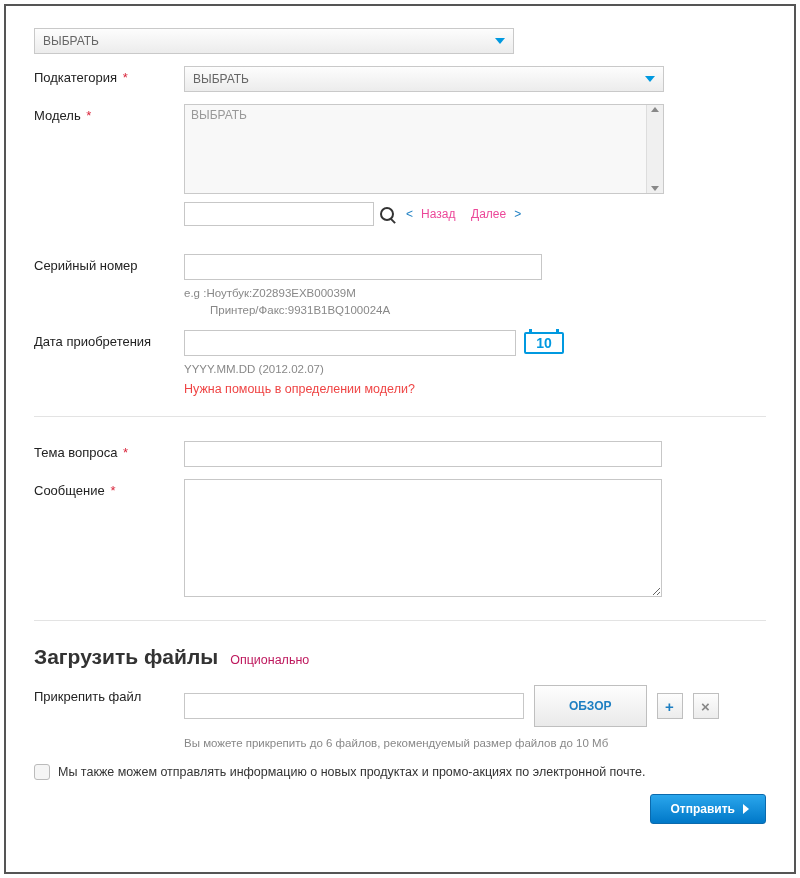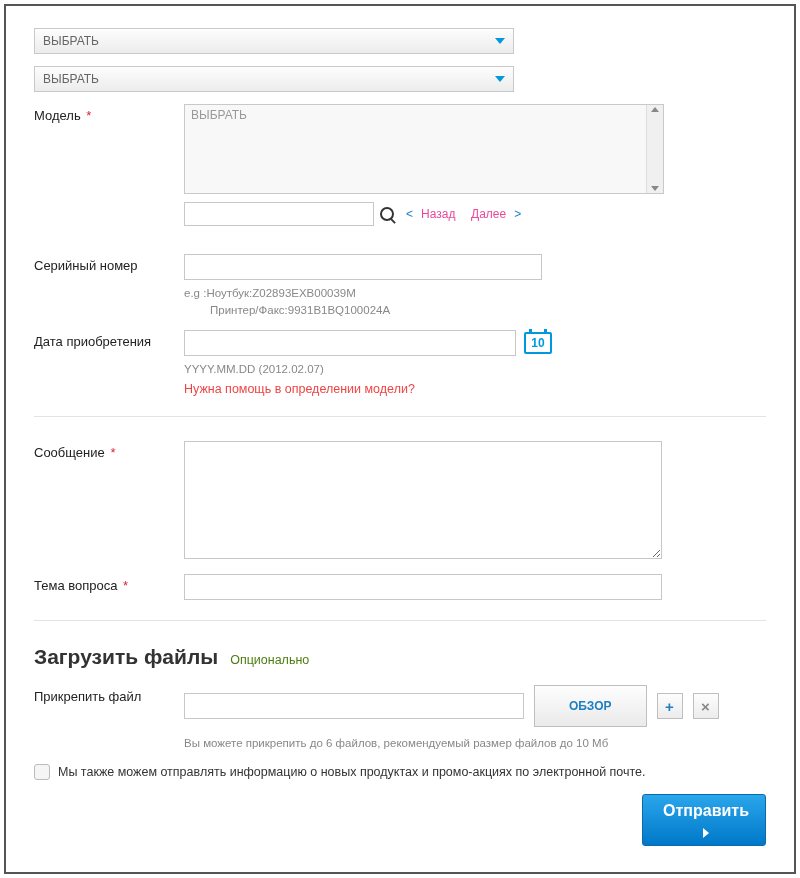--- a/index.html
+++ b/index.html
@@ -119,29 +119,29 @@
   .text-input.w332 { width: 332px; }
   .text-input.w478 { width: 478px; }
   .hint {
     color: #888;
     font-size: 11.5px;
     line-height: 1.45;
     margin-top: 5px;
   }
   .date-row { display:flex; align-items:center; gap:8px; }
   .cal-icon {
-    width: 28px; height: 22px;
+    width: 40px; height: 22px;
     border: 2px solid #0099e0;
     border-radius: 2px;
     position: relative;
     display: flex;
     align-items: center;
     justify-content: center;
     color: #0099e0;
-    font-size: 12px;
+    font-size: 14px;
     font-weight: bold;
     cursor: pointer;
   }
   .cal-icon::before {
     content: "";
     position: absolute;
     top: -5px; left: 3px;
     width: 3px; height: 5px;
     background: #0099e0;
   }
@@ -172,21 +172,21 @@
     padding: 4px;
     font-family: inherit;
   }
   .upload-header {
     display:flex;
     align-items: baseline;
     gap: 12px;
     margin-bottom: 16px;
   }
   .upload-header .title { font-weight: bold; font-size: 21px; }
-  .upload-header .sub { color: #4d7c0f; font-size: 12.5px; }
+  .upload-header .sub { color: #be185d; font-size: 12.5px; }
   .attach-row { display:flex; align-items:center; gap: 10px; }
   .browse-btn {
     padding: 13px 34px;
     border: 1px solid #bfbfbf;
     background: linear-gradient(#fefefe,#eaeaea);
     color: #1e7fc2;
     font-weight: bold;
     font-size: 12px;
     cursor: pointer;
   }
@@ -218,29 +218,28 @@
   }
   .submit-row {
     display:flex;
     justify-content:flex-end;
     margin-top: 14px;
   }
   .submit-btn {
     background: linear-gradient(#2aa6ec,#0078c8);
     color: #fff;
     font-weight: bold;
-    font-size: 16px;
+    font-size: 12px;
     border: 1px solid #0b6aad;
     border-radius: 3px;
     padding: 7px 16px 7px 20px;
     cursor:pointer;
     display:flex;
     align-items:center;
     gap: 8px;
-    flex-direction: column;
   }
   .submit-btn .tri {
     width:0;height:0;
     border-top:5px solid transparent;
     border-bottom:5px solid transparent;
     border-left:6px solid #fff;
   }
 </style>
 </head>
 <body>
@@ -250,20 +249,24 @@
   <div class="row">
     <div class="field-col">
       <div class="select-box">
         <span>ВЫБРАТЬ</span>
         <span class="caret"></span>
       </div>
     </div>
   </div>
 
   <div class="row">
+    <div class="label-col">
+      <span>Подкатегория</span>
+      <span class="req">*</span>
+    </div>
     <div class="field-col">
       <div class="select-box">
         <span>ВЫБРАТЬ</span>
         <span class="caret"></span>
       </div>
     </div>
   </div>
 
   <div class="row">
     <div class="label-col">
@@ -315,35 +318,35 @@
       </div>
       <div class="hint">YYYY.MM.DD (2012.02.07)</div>
       <span class="link-blue">Нужна помощь в определении модели?</span>
     </div>
   </div>
 
   <hr class="sep">
 
   <div class="row">
     <div class="label-col">
+      <span>Тема вопроса</span>
+      <span class="req">*</span>
+    </div>
+    <div class="field-col">
+      <input class="text-input w478" style="">
+    </div>
+  </div>
+
+  <div class="row">
+    <div class="label-col">
       <span>Сообщение</span>
       <span class="req">*</span>
     </div>
     <div class="field-col">
       <textarea class="msg" style=""></textarea>
-    </div>
-  </div>
-
-  <div class="row">
-    <div class="label-col">
-      <span>Тема вопроса</span>
-      <span class="req">*</span>
-    </div>
-    <div class="field-col">
-      <input class="text-input w478" style="">
     </div>
   </div>
 
   <hr class="sep">
 
   <div class="upload-header">
     <span class="title">Загрузить файлы</span>
     <span class="sub">Опционально</span>
   </div>
 

